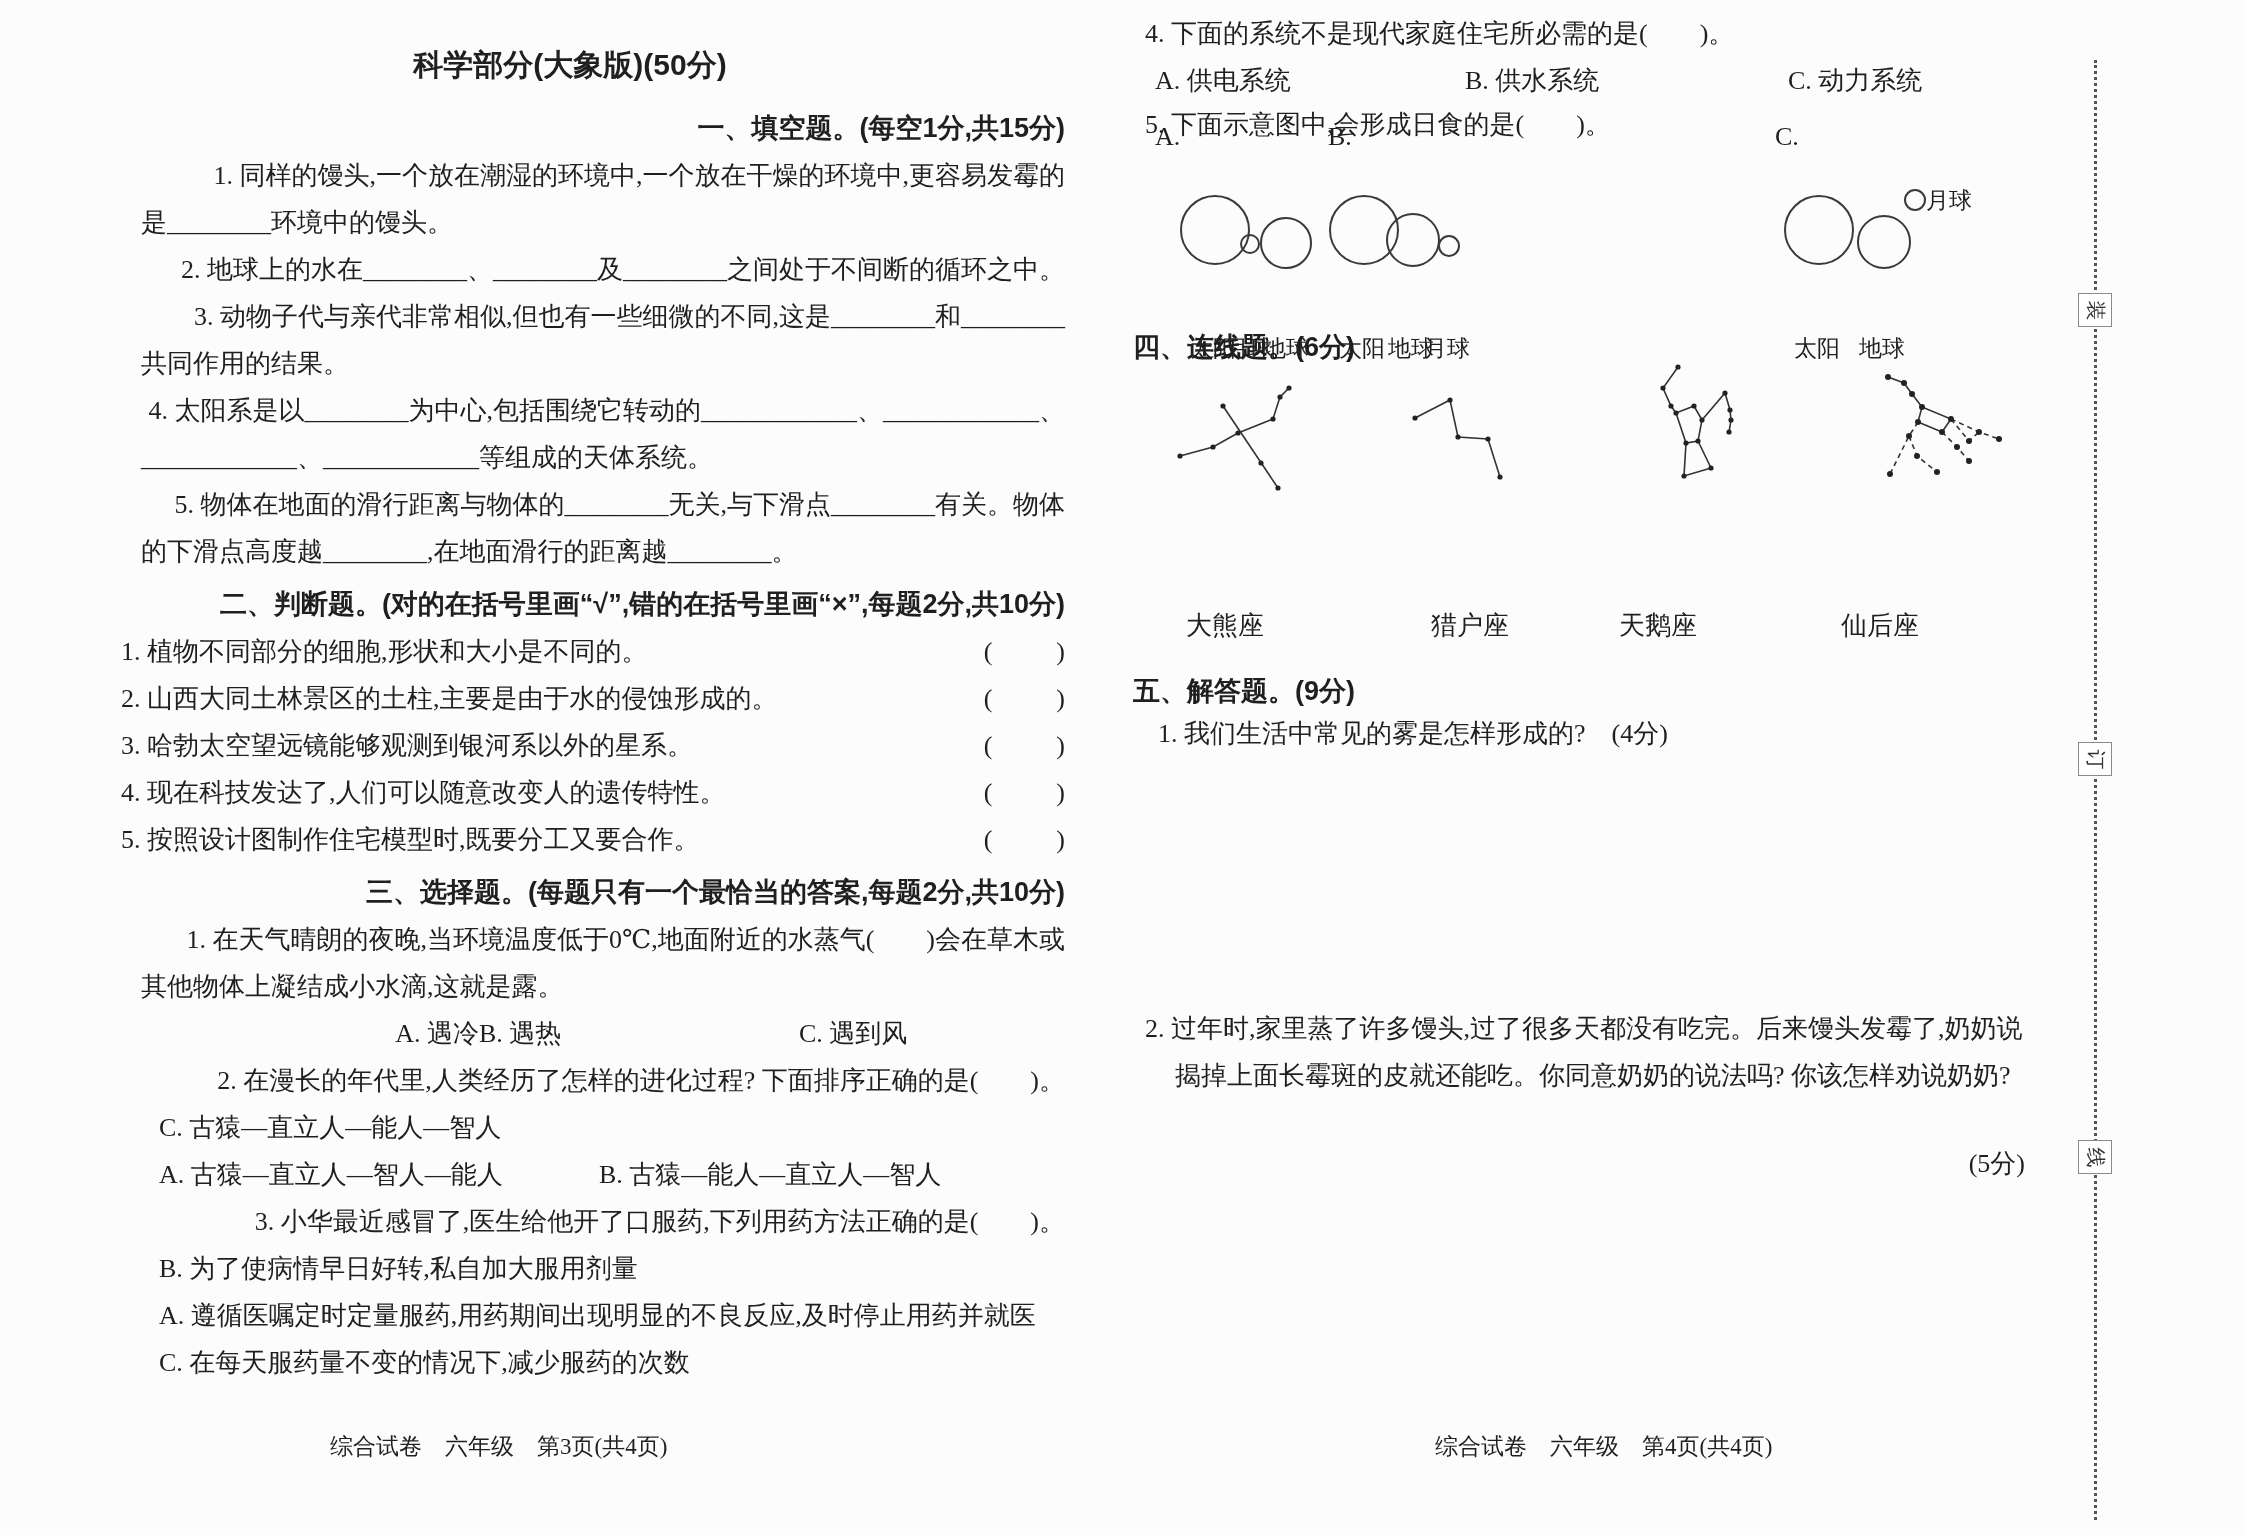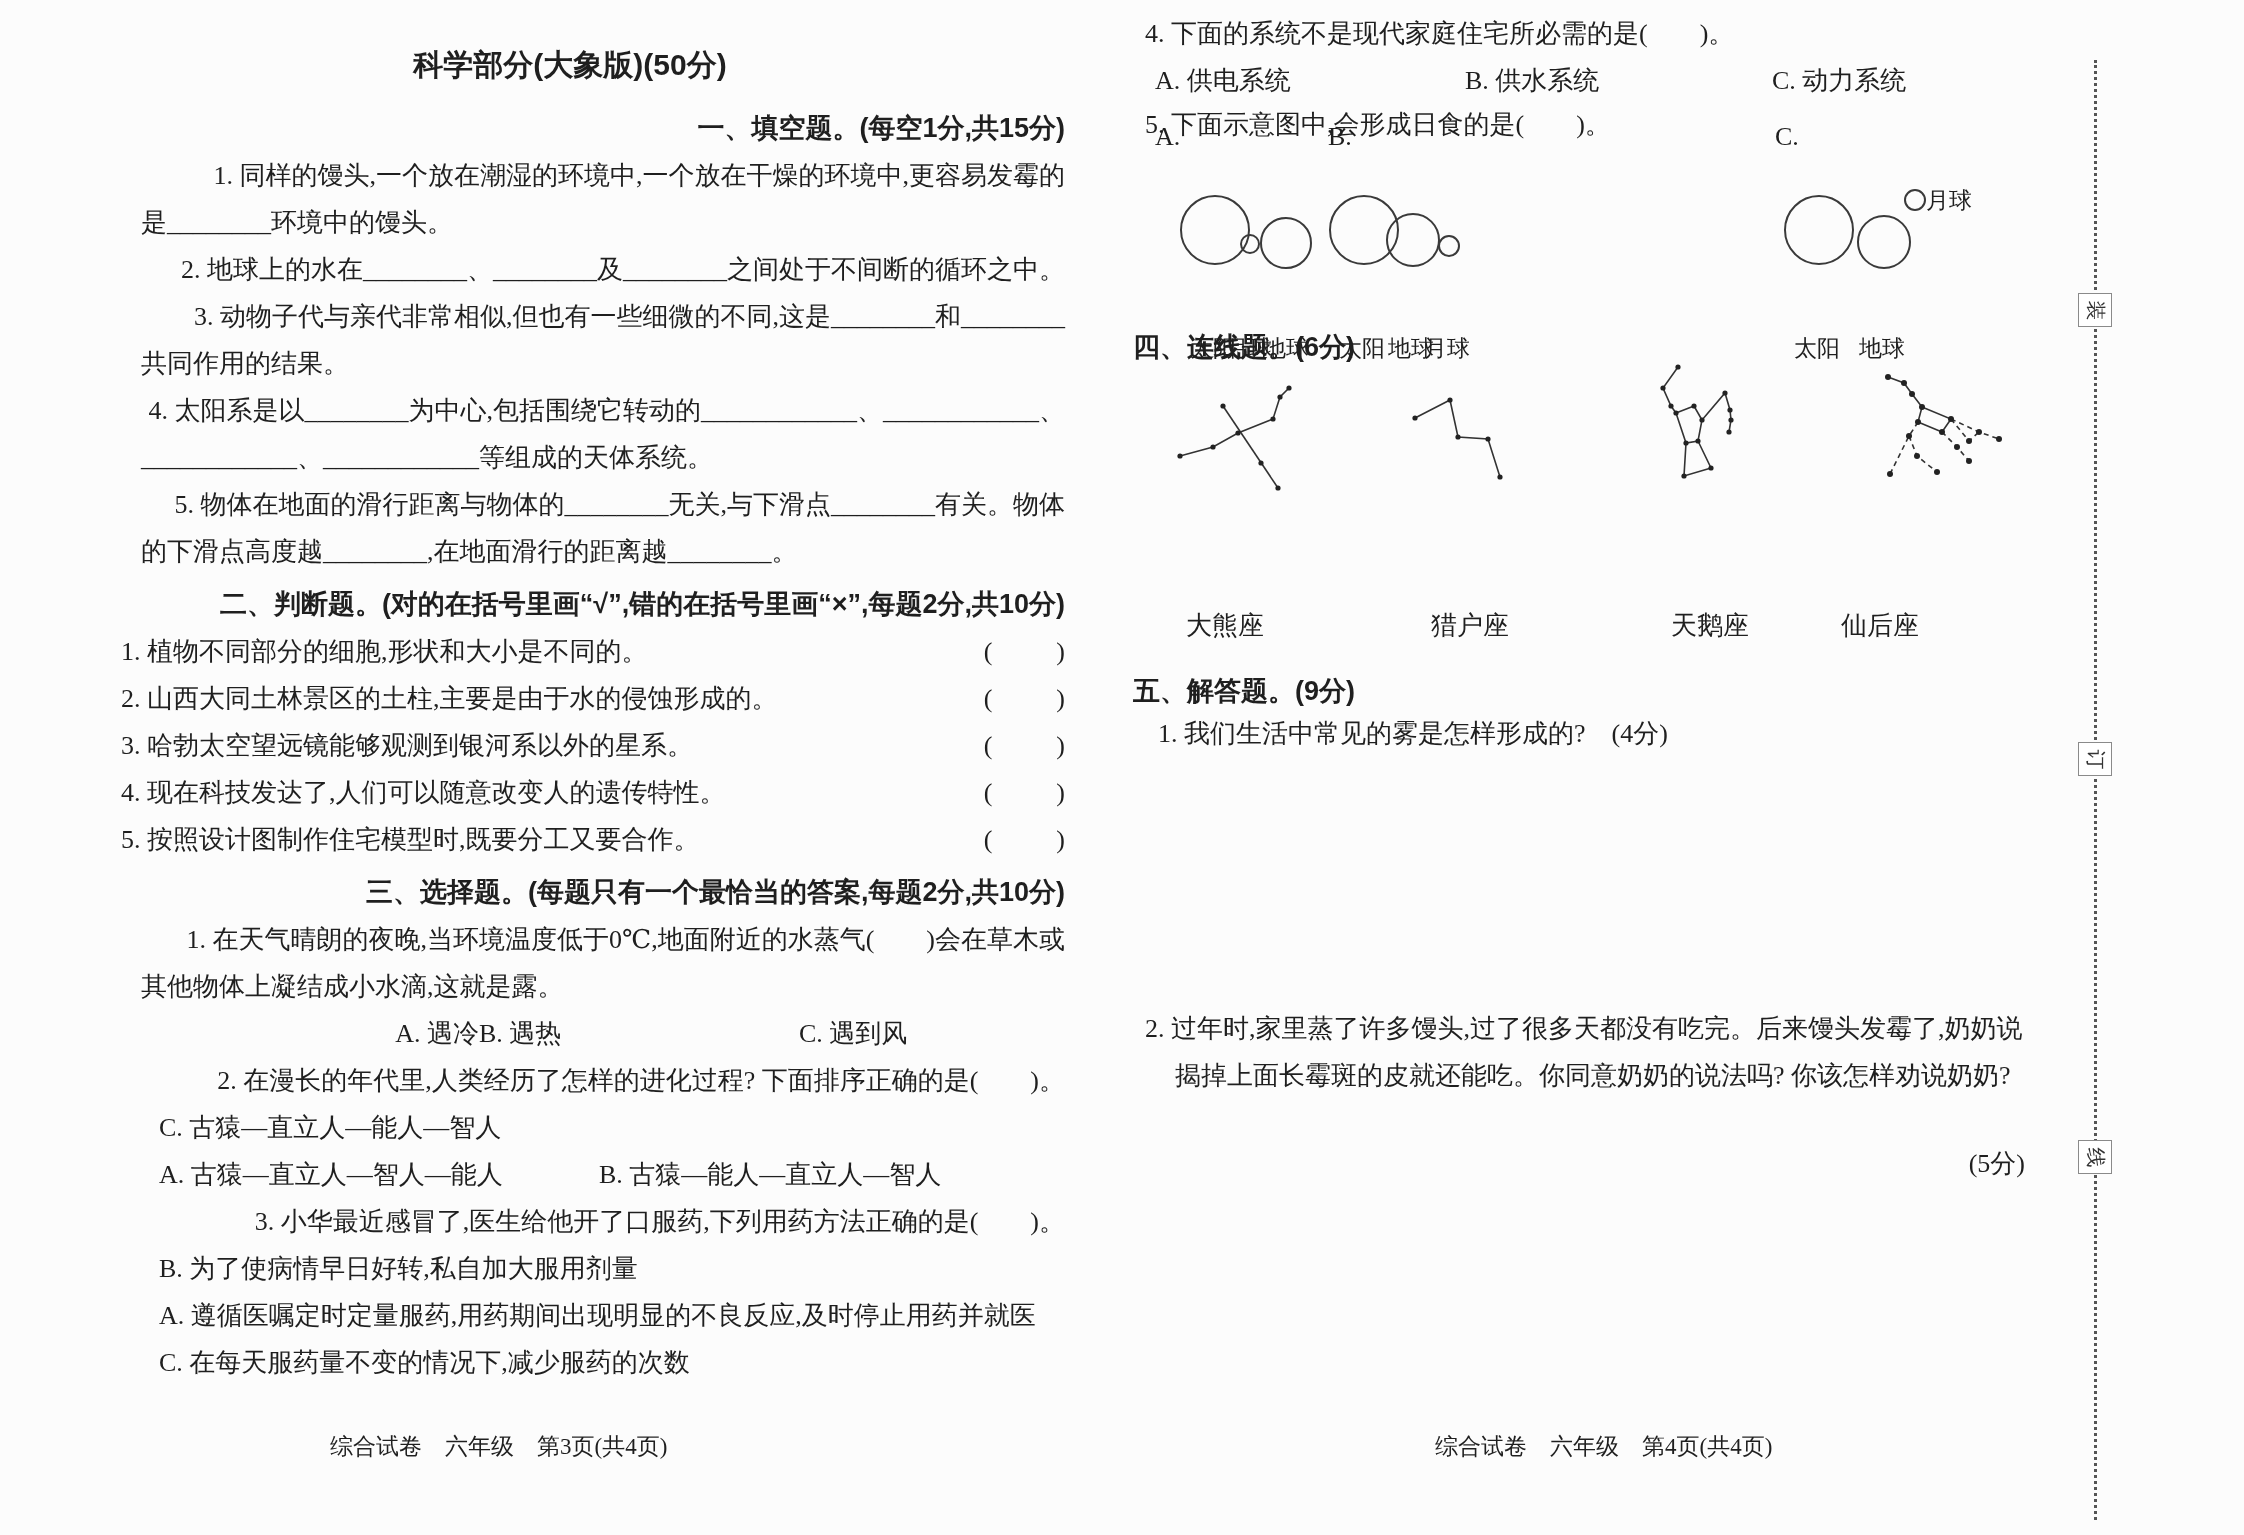--- a/index.html
+++ b/index.html
@@ -115,21 +115,21 @@
       <span>C. 在每天服药量不变的情况下,减少服药的次数</span>
     </div>
   </div>
 
   <div class="footer" style="left:330px;">综合试卷　六年级　第3页(共4页)</div>
 
   <div class="page page-right">
     <div class="abs ln" style="left:15px;top:10px;">4. 下面的系统不是现代家庭住宅所必需的是(　　)。</div>
     <span class="abs ln" style="left:25px;top:57px;">A. 供电系统</span>
     <span class="abs ln" style="left:335px;top:57px;">B. 供水系统</span>
-    <span class="abs ln" style="left:642px;top:57px;">C. 动力系统</span>
+    <span class="abs ln" style="left:658px;top:57px;">C. 动力系统</span>
     <div class="abs ln" style="left:15px;top:101px;">5. 下面示意图中,会形成日食的是(　　)。</div>
 
     <div>
 
       <span class="ecl-letter" style="left:25px;top:122px;">A.</span>
       <div class="circ" style="left:50px;top:195px;width:66px;height:66px;"></div>
       <div class="circ" style="left:110px;top:234px;width:16px;height:16px;"></div>
       <div class="circ" style="left:130px;top:217px;width:48px;height:48px;"></div>
       <span class="body-label" style="left:83px;top:333px;">太阳</span>
       <span class="body-label" style="left:119px;top:333px;">月球</span>
@@ -215,21 +215,21 @@
         <circle class="dot" cx="37" cy="106" r="3"></circle>
       <circle class="dot" cx="57" cy="122" r="3"></circle>
         <circle class="dot" cx="99" cy="82" r="3"></circle>
       <circle class="dot" cx="119" cy="89" r="3"></circle>
         <circle class="dot" cx="89" cy="91" r="3"></circle>
       <circle class="dot" cx="77" cy="97" r="3"></circle>
         <circle class="dot" cx="89" cy="111" r="3"></circle>
     </svg>
     <span class="const-label" style="left:95px;">大熊座</span>
     <span class="const-label" style="left:340px;">猎户座</span>
-    <span class="const-label" style="left:580px;text-align:center;">天鹅座</span>
+    <span class="const-label" style="left:528px;text-align:center;">天鹅座</span>
     <span class="const-label" style="left:750px;">仙后座</span>
 
     <div class="abs sec" style="left:0px;top:662px;padding-left:3px;">五、解答题。(9分)</div>
     <div class="abs ln" style="left:28px;top:710px;">1. 我们生活中常见的雾是怎样形成的?　(4分)</div>
 
     <div class="abs ln" style="left:15px;top:1005px;">2. 过年时,家里蒸了许多馒头,过了很多天都没有吃完。后来馒头发霉了,奶奶说</div>
     <div class="abs ln" style="left:45px;top:1052px;">揭掉上面长霉斑的皮就还能吃。你同意奶奶的说法吗? 你该怎样劝说奶奶?</div>
     <div class="abs ln score-right" style="left:15px;top:1140px;">(5分)</div>
   </div>
 

